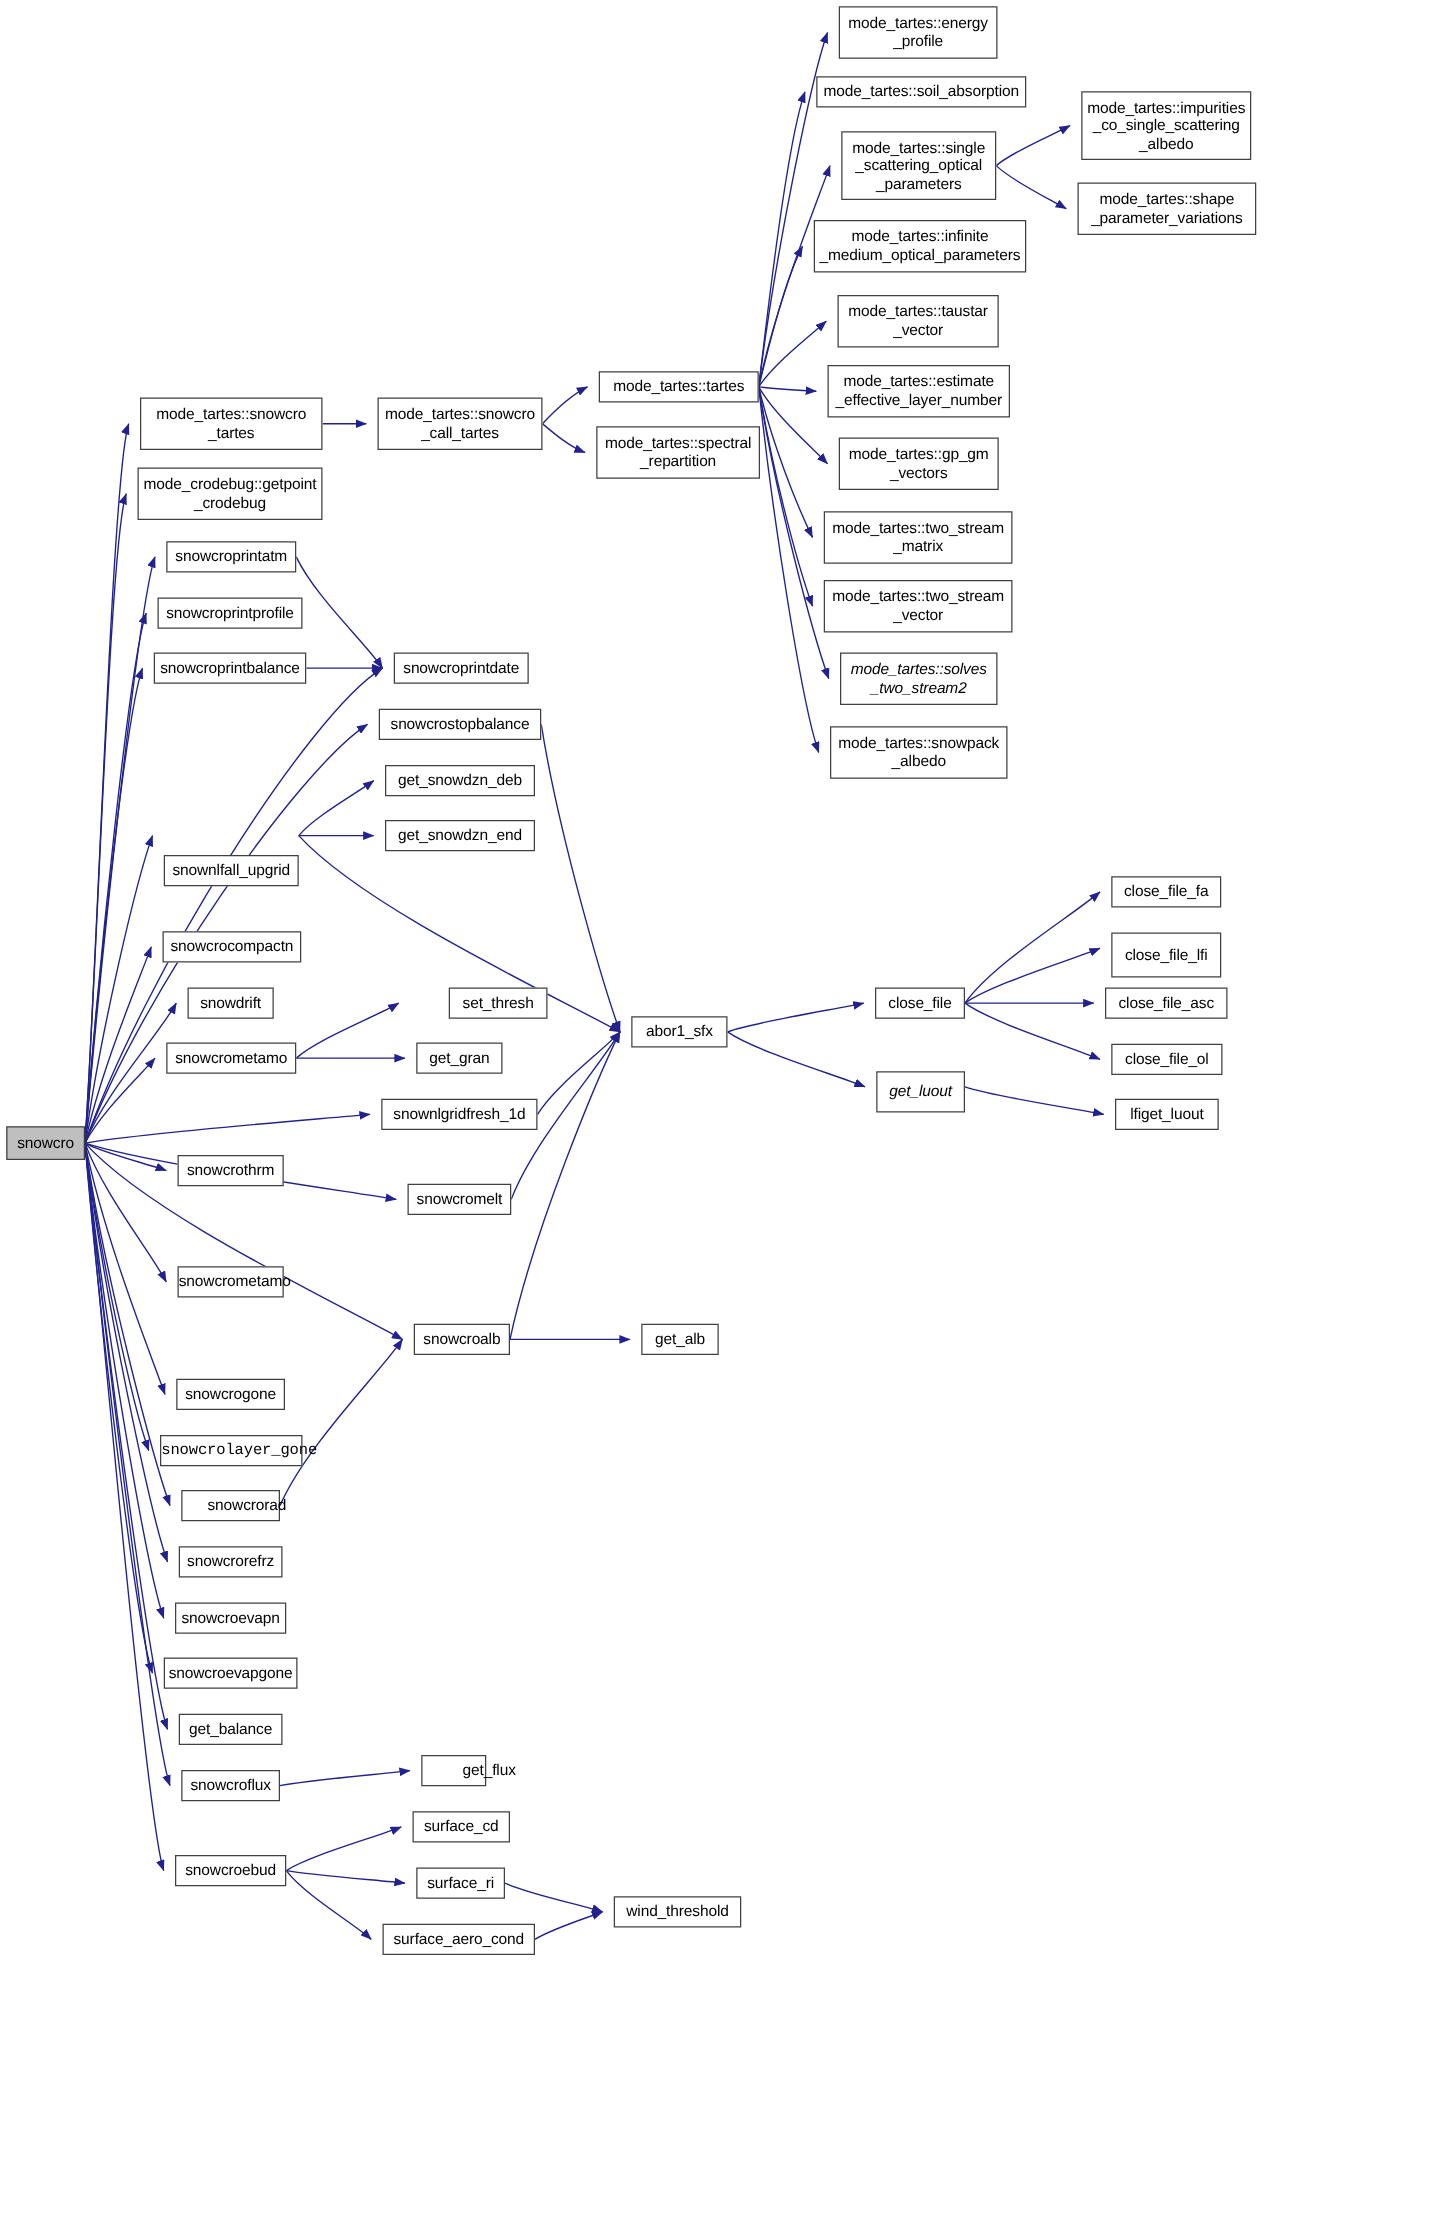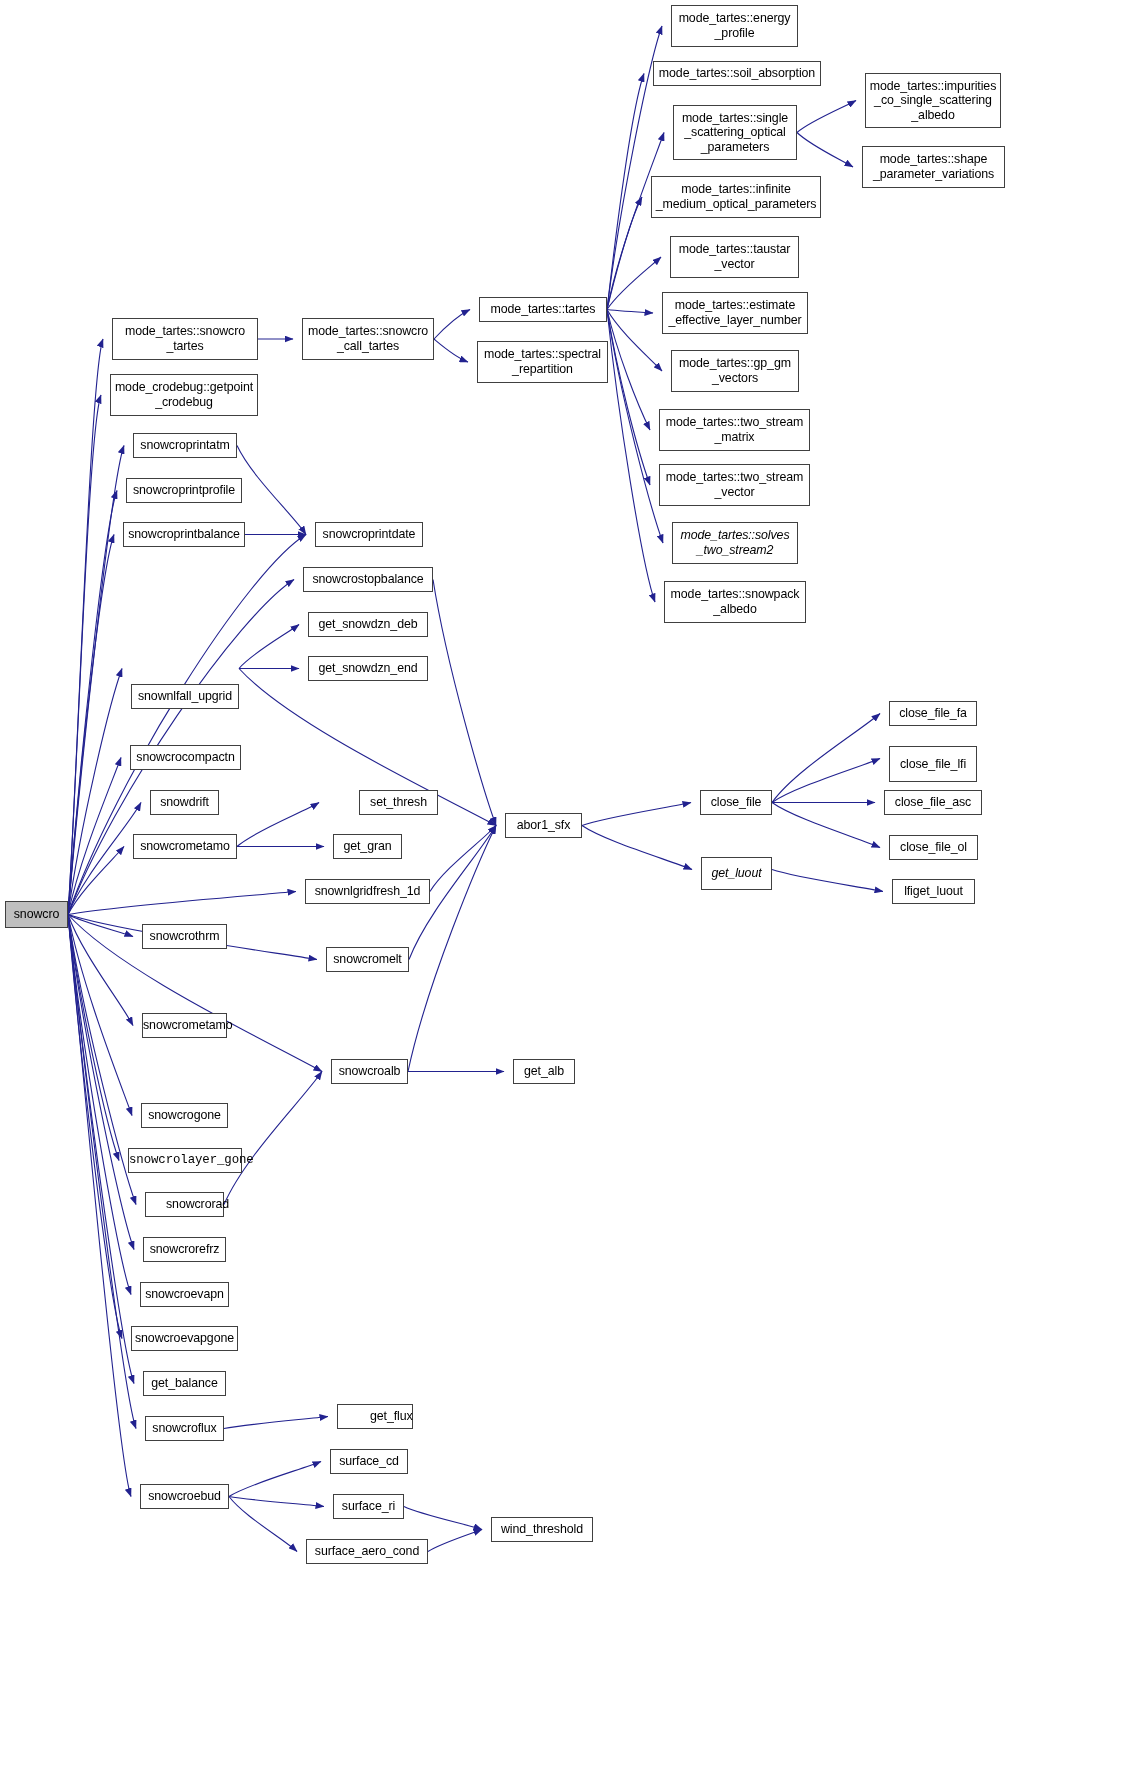--- a/index.html
+++ b/index.html
@@ -128,21 +128,21 @@
       <div class="node" style="left: 331px; top: 1059px; width: 77px; height: 25px;"><span>snowcroalb</span></div>
       <div class="node" style="left: 513px; top: 1059px; width: 62px; height: 25px;"><span>get_alb</span></div>
       <div class="node" style="left: 141px; top: 1103px; width: 87px; height: 25px;"><span>snowcrogone</span></div>
       <div class="node" style="left: 128px; top: 1148px; width: 114px; height: 25px; font-family: Liberation Mono, monospace;"><span>snowcrolayer_gone</span></div>
       <div class="node" style="left: 145px; top: 1192px; width: 79px; height: 25px; padding-left: 20px;"><span>snowcrorad</span></div>
       <div class="node" style="left: 143px; top: 1237px; width: 83px; height: 25px;"><span>snowcrorefrz</span></div>
       <div class="node" style="left: 140px; top: 1282px; width: 89px; height: 25px;"><span>snowcroevapn</span></div>
       <div class="node" style="left: 131px; top: 1326px; width: 107px; height: 25px;"><span>snowcroevapgone</span></div>
       <div class="node" style="left: 143px; top: 1371px; width: 83px; height: 25px;"><span>get_balance</span></div>
       <div class="node" style="left: 145px; top: 1416px; width: 79px; height: 25px;"><span>snowcroflux</span></div>
-      <div class="node" style="left: 337px; top: 1404px; width: 76px; height: 25px; padding-left: 32px;"><span>get_flux</span></div>
+      <div class="node" style="left: 337px; top: 1404px; width: 52px; height: 25px; padding-left: 32px;"><span>get_flux</span></div>
       <div class="node" style="left: 140px; top: 1484px; width: 89px; height: 25px;"><span>snowcroebud</span></div>
       <div class="node" style="left: 330px; top: 1449px; width: 78px; height: 25px;"><span>surface_cd</span></div>
       <div class="node" style="left: 333px; top: 1494px; width: 71px; height: 25px;"><span>surface_ri</span></div>
       <div class="node" style="left: 306px; top: 1539px; width: 122px; height: 25px;"><span>surface_aero_cond</span></div>
       <div class="node" style="left: 491px; top: 1517px; width: 102px; height: 25px;"><span>wind_threshold</span></div>
       <div class="node" style="left: 505px; top: 813px; width: 77px; height: 25px;"><span>abor1_sfx</span></div>
       <div class="node" style="left: 700px; top: 790px; width: 72px; height: 25px;"><span>close_file</span></div>
       <div class="node" style="left: 701px; top: 857px; width: 71px; height: 33px; font-style: italic;"><span>get_luout</span></div>
       <div class="node" style="left: 889px; top: 701px; width: 88px; height: 25px;"><span>close_file_fa</span></div>
       <div class="node" style="left: 889px; top: 746px; width: 88px; height: 36px;"><span>close_file_lfi</span></div>

